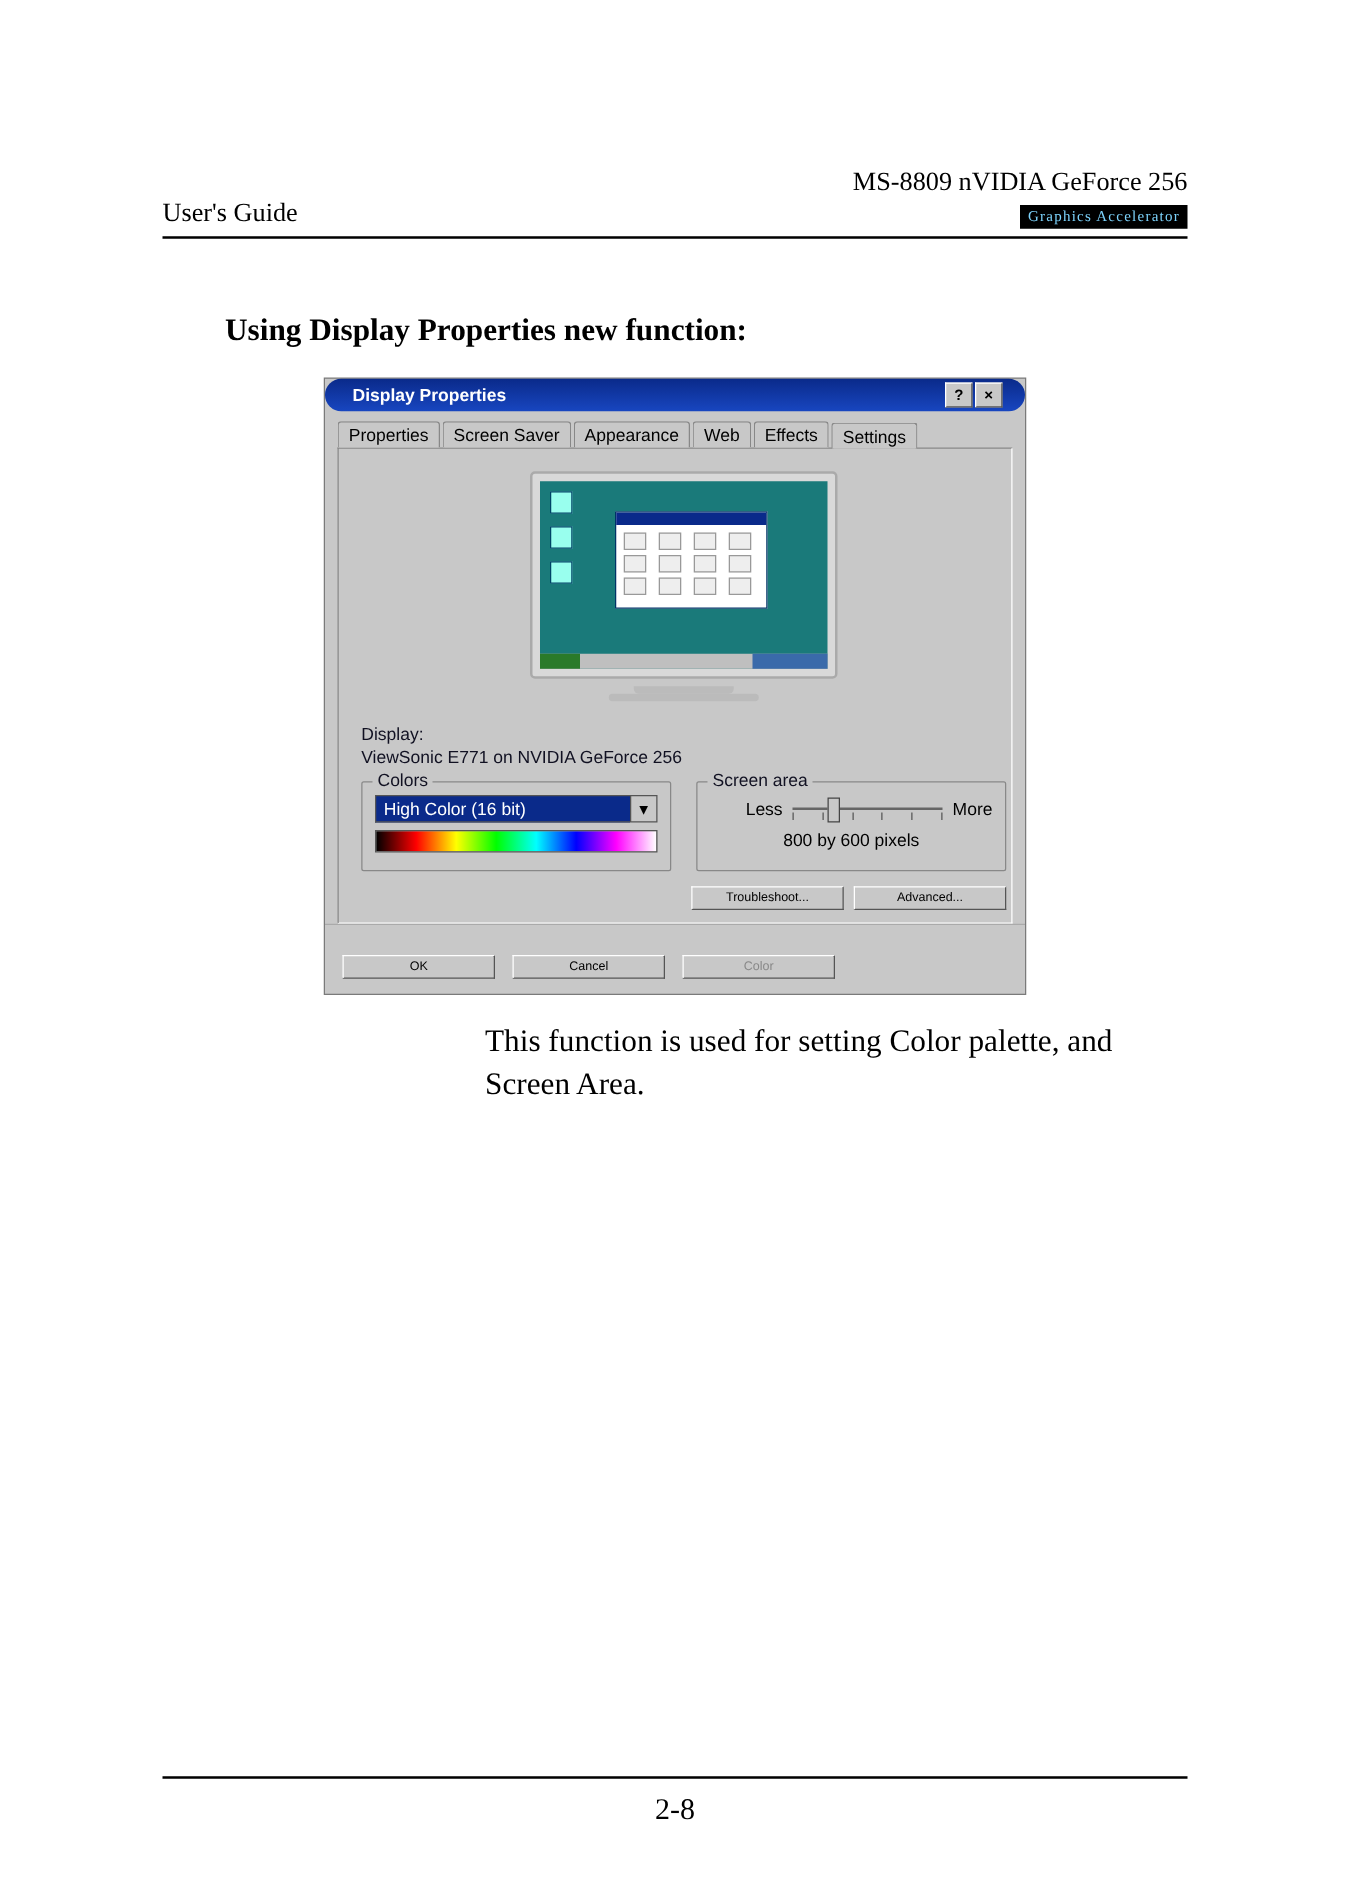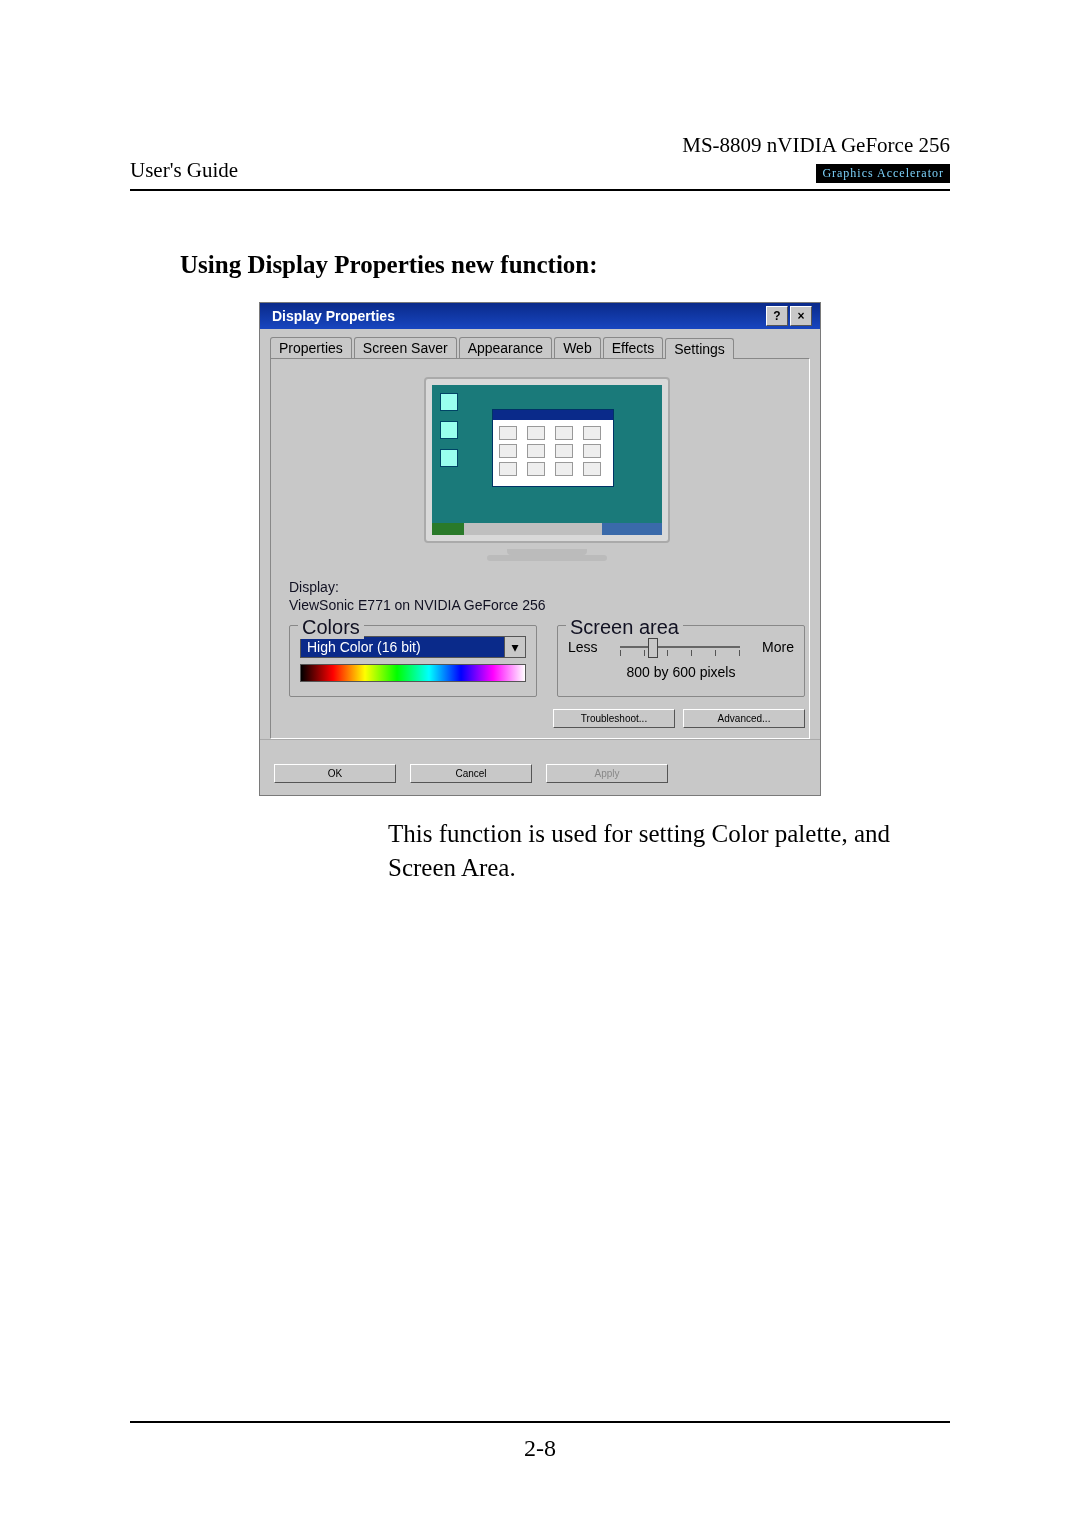--- a/index.html
+++ b/index.html
@@ -48,21 +48,22 @@
     font-size: 14px;
     box-shadow: 0 0 0 1px #7a7a7a;
     background: #c8c8c8;
     filter: blur(0.3px);
   }
   .titlebar {
     background: linear-gradient(#0a2a8a, #1846c0);
     color: #fff;
     display: flex;
     align-items: center;
-    padding: 3px 8px;
+    padding: 3px 18px;
+    border-radius: 13px;
   }
   .titlebar .title { flex: 1; font-weight: bold; padding-left: 4px; }
   .titlebar .btn {
     width: 20px; height: 18px; margin-left: 2px;
     background: #c8c8c8; color: #000; font-size: 12px; font-weight: bold;
     border: 1px solid #fff; border-right-color:#555; border-bottom-color:#555;
     display:flex; align-items:center; justify-content:center;
   }
   .tabs {
     display: flex;
@@ -127,39 +128,39 @@
   .row2 { display:flex; gap: 20px; }
   .group {
     flex: 1;
     border: 1px solid #888;
     border-radius: 2px;
     padding: 10px 10px 14px 10px;
     position: relative;
   }
   .group .legend {
     position: absolute; top: -10px; left: 8px;
-    background: #c8c8c8; padding: 0 4px; font-size: 20px; color:#112;
+    background: #c8c8c8; padding: 0 4px; font-size: 14px; color:#112;
   }
   .combo {
     display:flex;
   }
   .combo-field {
     flex:1; background:#0a2a8a; color:#fff; padding:2px 6px;
     border:1px solid #555; border-right:none;
   }
   .combo-btn {
     width:20px; background:#c8c8c8; border:1px solid #555;
     display:flex; align-items:center; justify-content:center;
   }
   .spectrum {
     height: 16px; margin-top: 6px;
     background: linear-gradient(90deg,#000,#f00,#ff0,#0f0,#0ff,#00f,#f0f,#fff);
     border:1px solid #555;
   }
-  .slider-row { display:flex; align-items:center; gap:8px; justify-content:space-between; }
+  .slider-row { display:flex; align-items:center; gap:8px; justify-content:flex-end; }
   .slider-track { flex:0 0 120px; position: relative; height: 22px; }
   .slider-track .line { position:absolute; left:0; right:0; top:10px; height:2px; background:#666; }
   .slider-track .thumb { position:absolute; left:28px; top:2px; width:8px; height:18px; background:#c8c8c8; border:1px solid #444; }
   .ticks { position:absolute; left:0; right:0; top:14px; display:flex; justify-content:space-between; }
   .ticks span { width:1px; height:6px; background:#555; }
   .sa-value { text-align:center; margin-top:6px; font-size:14px; }
 
   .btn-row { display:flex; justify-content:flex-end; gap:8px; margin-top:12px; }
   .win-btn {
     min-width: 100px; text-align:center; padding: 3px 10px;
@@ -291,21 +292,21 @@
 
         <div class="btn-row">
           <div class="win-btn">Troubleshoot...</div>
           <div class="win-btn">Advanced...</div>
         </div>
       </div>
 
       <div class="dlg-buttons">
         <div class="win-btn">OK</div>
         <div class="win-btn">Cancel</div>
-        <div class="win-btn disabled">Apply</div>
+        <div class="win-btn disabled">Color</div>
       </div>
     </div>
   </div>
 
   <div class="caption">This function is used for setting Color palette, and Screen Area.</div>
 
   <div class="footer">
     <hr class="hr-bottom">
     <div class="page-no">2-8</div>
   </div>

